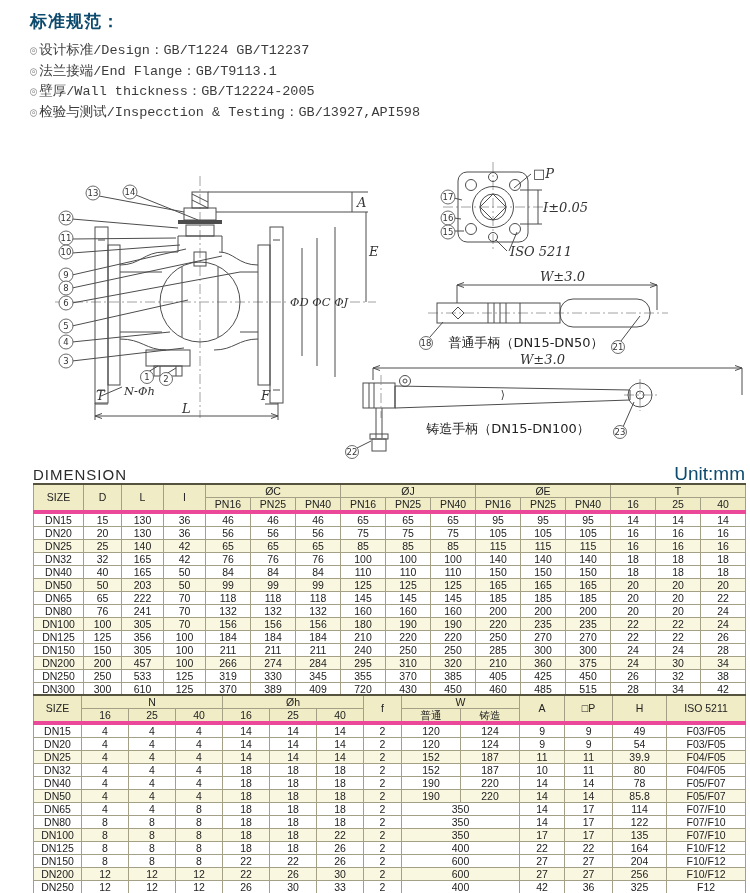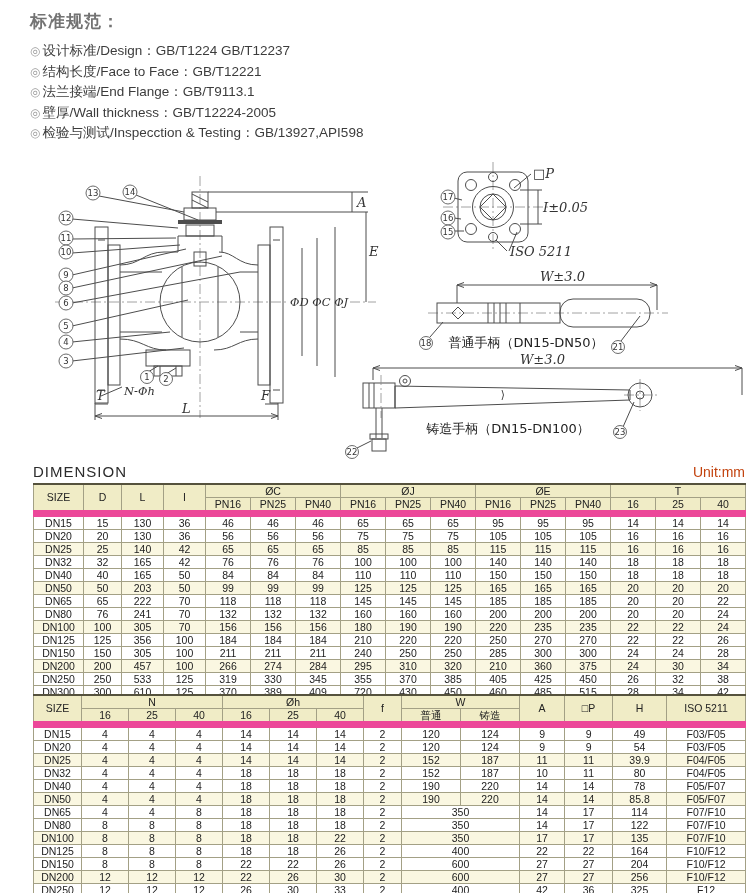--- a/index.html
+++ b/index.html
@@ -3,25 +3,25 @@
 <meta charset="utf-8">
 <style>
   html,body{margin:0;padding:0;}
   body{
     width:750px;height:893px;position:relative;background:#ffffff;
     font-family:"Liberation Sans",sans-serif;color:#333;overflow:hidden;
   }
   
   .standards{position:absolute;left:30px;top:10px;width:690px;}
   .standards h1{
-    font-size:17px;font-weight:bold;color:#737373;margin:0 0 8px 0;letter-spacing:1px;
+    font-size:17px;font-weight:bold;color:#0c4a6e;margin:0 0 8px 0;letter-spacing:1px;
   }
   .standards ul{list-style:none;margin:0;padding:0;}
   .standards li{
-    font-size:13.5px;line-height:19.5px;color:#3c3c3c;white-space:nowrap;
+    font-size:13.5px;line-height:19.5px;color:#3c3c3c;white-space:nowrap;font-family:Liberation Mono, monospace;
   }
   .standards .b-icon{color:#9a9a9a;margin-right:2px;font-size:12px;}
   
   #drawing{position:absolute;left:0;top:150px;width:750px;height:315px;}
   #drawing path,#drawing rect,#drawing circle,#drawing polygon,#drawing line{
     stroke:#4d4d4d;fill:none;stroke-width:1;
   }
   #drawing .cl{stroke:#8a8a8a;stroke-width:0.8;stroke-dasharray:10,3,2,3;}
   #drawing .dark{fill:#4d4d4d;stroke:none;}
   #drawing .co-c{fill:#ffffff;stroke:#5a5a5a;stroke-width:0.9;}
@@ -29,44 +29,43 @@
   #drawing text.co-t{font-family:"DejaVu Sans",sans-serif;font-size:8.5px;text-anchor:middle;}
   #drawing text.dim{font-family:"DejaVu Serif",serif;font-style:italic;font-size:13px;}
   #drawing text.dims{font-family:"DejaVu Serif",serif;font-style:italic;font-size:11.5px;}
   #drawing text.cap{font-family:"DejaVu Sans",sans-serif;font-size:13px;fill:#222;}
   
   .dim-head{
     position:absolute;left:33px;top:463px;width:712px;
     display:flex;justify-content:space-between;align-items:baseline;gap:48px;
   }
   .dim-head .t{font-size:15px;color:#2b2b2b;letter-spacing:1px;}
-  .dim-head .u{font-size:14px;color:#c2410c;}
+  .dim-head .u{font-size:19px;color:#0c4a6e;}
   table.spec{
     position:absolute;left:33px;border-collapse:collapse;table-layout:fixed;
     width:712px;font-size:10.5px;color:#222;
     border-top:2px solid #55523d;border-bottom:2.5px solid #403d2c;
   }
   table.spec th,table.spec td{
     border:1px solid #a3a085;text-align:center;padding:0.5px 0;
     line-height:11px;font-weight:normal;white-space:nowrap;overflow:hidden;
   }
   table.spec thead th{background:#f0ecc6;}
-  table.spec thead{border-bottom:7px solid #ec4899;margin-left:12px;}
+  table.spec thead{border-bottom:4px solid #ec4899;margin-left:12px;}
   table.spec tbody tr:nth-child(3n) td{background:#faf7e1;}
   #table1{top:483px;}
   #table2{top:694px;}
 </style>
 </head>
 <body>
 
 <div class="standards">
   <h1>标准规范：</h1>
   <ul>
     <li><span class="b-icon">◎</span><span>设计标准/Design：GB/T1224 GB/T12237</span></li>
-    <li><span class="b-icon">◎</span><span>结构长度/Face to Face：GB/T12221</span></li>
     <li><span class="b-icon">◎</span><span>法兰接端/End Flange：GB/T9113.1</span></li>
     <li><span class="b-icon">◎</span><span>壁厚/Wall thickness：GB/T12224-2005</span></li>
     <li><span class="b-icon">◎</span><span>检验与测试/Inspecction &amp; Testing：GB/13927,API598</span></li>
   </ul>
 </div>
 
 <svg id="drawing" viewBox="0 0 750 315" xmlns="http://www.w3.org/2000/svg">
 
   <g>
 

